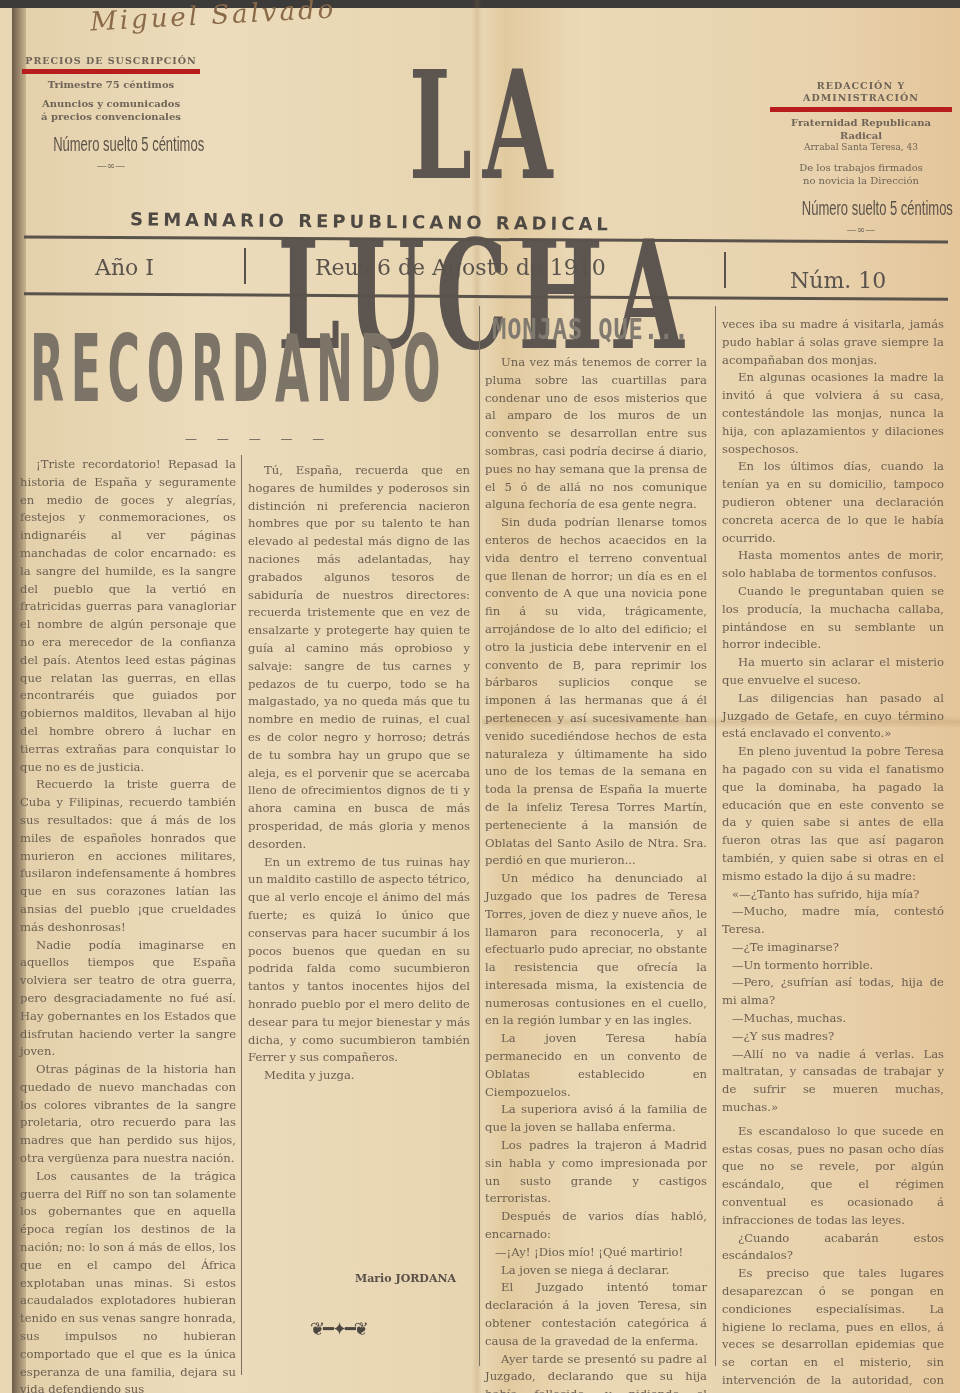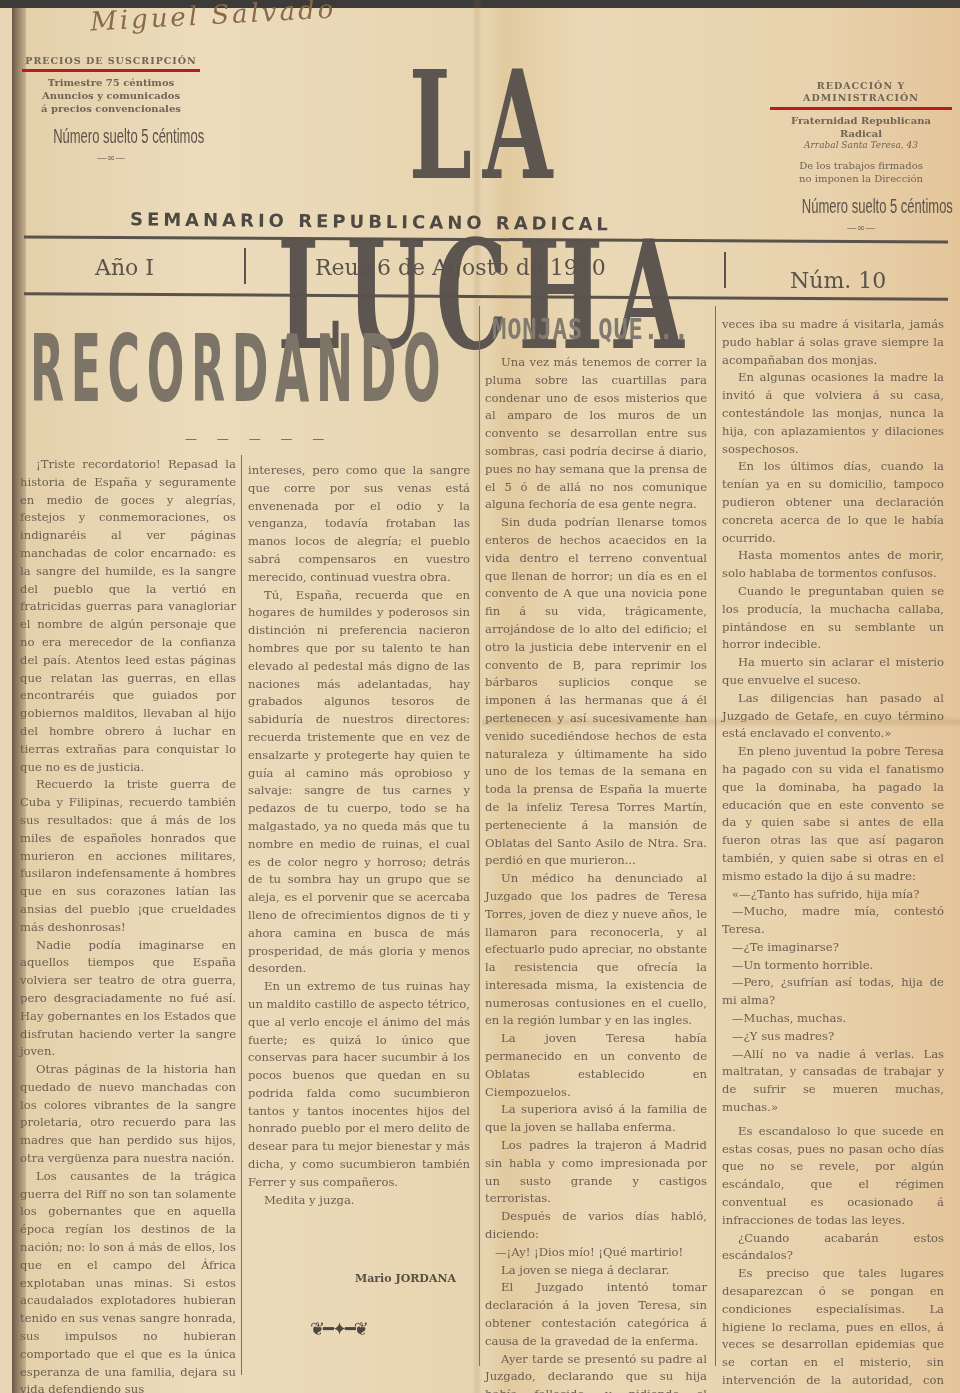--- a/index.html
+++ b/index.html
@@ -18,23 +18,23 @@
     background: linear-gradient(90deg, #6b5a48, #c9b48f);
   }
   .top-edge { position: absolute; left: 0; top: 0; width: 960px; height: 8px; background: #3d3a3a; }
   .signature {
     position: absolute; left: 90px; top: 0px; font-family: "DejaVu Serif", serif; font-style: italic;
     font-size: 26px; color: #8a6a48; letter-spacing: 3px; transform: rotate(-3deg);
   }
   .ear { position: absolute; font-size: 10px; color: #6f6457; line-height: 1.3; text-align: center; }
   .ear-left { left: 22px; top: 55px; width: 178px; }
   .ear-right { left: 770px; top: 80px; width: 182px; }
-  .ear .title { font-weight: bold; letter-spacing: 1px; font-size: 9.5px; border-bottom: 3px solid #b91c1c; padding-bottom: 2px; margin-bottom: 4px; }
+  .ear .title { font-weight: bold; letter-spacing: 1px; font-size: 9.5px; border-bottom: 5px solid #b91c1c; padding-bottom: 2px; margin-bottom: 4px; }
   .ear .line { font-size: 10px; font-weight: bold; }
-  .ear .italic { font-style: italic; font-weight: normal; font-size: 9px; }
+  .ear .italic { font-weight: normal; font-size: 9px; }
   .ear .suelto { font-family: "Liberation Sans Narrow", "Liberation Sans", sans-serif; font-size: 20px; transform: scaleX(0.65); display: block; margin-top: 8px; color: #5b5248; white-space: nowrap; }
   .ear .orn { font-size: 10px; margin-top: 2px; }
   .masthead {
     position: absolute; left: 228px; top: 40px; width: 520px; height: 170px;
     font-family: "DejaVu Serif", serif; font-weight: bold; font-size: 150px; color: #5d5550;
     text-align: center; line-height: 170px; letter-spacing: 18px;
     transform: scaleX(0.6); transform-origin: left top; width: 860px;
   }
   .subtitle {
     position: absolute; left: 130px; top: 212px; width: 700px;
@@ -78,34 +78,34 @@
 </div>
 <div class="top-edge"></div>
 <div class="fold"></div>
 <div class="hfold"></div>
 
 <div class="signature">Miguel Salvado</div>
 
 <div class="ear ear-left">
   <div class="title">PRECIOS DE SUSCRIPCIÓN</div>
   <div class="line">Trimestre 75 céntimos</div>
-  <div class="line" style="">Anuncios y comunicados</div>
+  <div class="line" style="margin-top:6px">Anuncios y comunicados</div>
   <div class="line">á precios convencionales</div>
   <span class="suelto">Número suelto 5 céntimos</span>
   <div class="orn">—∞—</div>
 </div>
 
 <div class="masthead">LA LUCHA</div>
 
 <div class="ear ear-right">
   <div class="title">REDACCIÓN Y ADMINISTRACIÓN</div>
   <div class="line">Fraternidad Republicana Radical</div>
   <div class="italic">Arrabal Santa Teresa, 43</div>
   <div class="line" style="margin-top:8px;font-weight:normal">De los trabajos firmados</div>
-  <div class="line" style="font-weight:normal">no imponen la Dirección</div>
+  <div class="line" style="font-weight:normal">no novicia la Dirección</div>
   <span class="suelto">Número suelto 5 céntimos</span>
   <div class="orn">—∞—</div>
 </div>
 
 <div class="subtitle">SEMANARIO REPUBLICANO RADICAL</div>
 
 <div class="rule" style="left:24px;top:238px;width:924px;transform:rotate(0.3deg);"></div>
 <div class="rule" style="left:24px;top:295px;width:924px;transform:rotate(0.35deg);"></div>
 <div class="vsep" style="left:244px;top:248px;height:36px;"></div>
 <div class="vsep" style="left:724px;top:252px;height:36px;"></div>
@@ -123,36 +123,35 @@
 
 <div class="col col1">
   <p>¡Triste recordatorio! Repasad la historia de España y seguramente en medio de goces y alegrías, festejos y conmemoraciones, os indignaréis al ver páginas manchadas de color encarnado: es la sangre del humilde, es la sangre del pueblo que la vertió en fratricidas guerras para vanagloriar el nombre de algún personaje que no era merecedor de la confianza del país. Atentos leed estas páginas que relatan las guerras, en ellas encontraréis que guiados por gobiernos malditos, llevaban al hijo del hombre obrero á luchar en tierras extrañas para conquistar lo que no es de justicia.</p>
   <p>Recuerdo la triste guerra de Cuba y Filipinas, recuerdo también sus resultados: que á más de los miles de españoles honrados que murieron en acciones militares, fusilaron indefensamente á hombres que en sus corazones latían las ansias del pueblo ¡que crueldades más deshonrosas!</p>
   <p>Nadie podía imaginarse en aquellos tiempos que España volviera ser teatro de otra guerra, pero desgraciadamente no fué así. Hay gobernantes en los Estados que disfrutan haciendo verter la sangre joven.</p>
   <p>Otras páginas de la historia han quedado de nuevo manchadas con los colores vibrantes de la sangre proletaria, otro recuerdo para las madres que han perdido sus hijos, otra vergüenza para nuestra nación.</p>
   <p>Los causantes de la trágica guerra del Riff no son tan solamente los gobernantes que en aquella época regían los destinos de la nación; no: lo son á más de ellos, los que en el campo del África explotaban unas minas. Si estos acaudalados explotadores hubieran tenido en sus venas sangre honrada, sus impulsos no hubieran comportado que el que es la única esperanza de una familia, dejara su vida defendiendo sus</p>
 </div>
 
 <div class="col col2">
-  <p class="noindent">intereses, pero como que la sangre que corre por sus venas está envenenada por el odio y la venganza, todavía frotaban las manos locos de alegría; el pueblo sabrá compensaros en vuestro merecido, continuad vuestra obra.</p>
   <p>Tú, España, recuerda que en hogares de humildes y poderosos sin distinción ni preferencia nacieron hombres que por su talento te han elevado al pedestal más digno de las naciones más adelantadas, hay grabados algunos tesoros de sabiduría de nuestros directores: recuerda tristemente que en vez de ensalzarte y protegerte hay quien te guía al camino más oprobioso y salvaje: sangre de tus carnes y pedazos de tu cuerpo, todo se ha malgastado, ya no queda más que tu nombre en medio de ruinas, el cual es de color negro y horroso; detrás de tu sombra hay un grupo que se aleja, es el porvenir que se acercaba lleno de ofrecimientos dignos de ti y ahora camina en busca de más prosperidad, de más gloria y menos desorden.</p>
   <p>En un extremo de tus ruinas hay un maldito castillo de aspecto tétrico, que al verlo encoje el ánimo del más fuerte; es quizá lo único que conservas para hacer sucumbir á los pocos buenos que quedan en su podrida falda como sucumbieron tantos y tantos inocentes hijos del honrado pueblo por el mero delito de desear para tu mejor bienestar y más dicha, y como sucumbieron también Ferrer y sus compañeros.</p>
   <p>Medita y juzga.</p>
 </div>
 <div class="signature-line">Mario JORDANA</div>
 <div class="ornament">❦━✦━❦</div>
 
 <div class="col col3">
   <p>Una vez más tenemos de correr la pluma sobre las cuartillas para condenar uno de esos misterios que al amparo de los muros de un convento se desarrollan entre sus sombras, casi podría decirse á diario, pues no hay semana que la prensa de el 5 ó de allá no nos comunique alguna fechoría de esa gente negra.</p>
   <p>Sin duda podrían llenarse tomos enteros de hechos acaecidos en la vida dentro el terreno conventual que llenan de horror; un día es en el convento de A que una novicia pone fin á su vida, trágicamente, arrojándose de lo alto del edificio; el otro la justicia debe intervenir en el convento de B, para reprimir los bárbaros suplicios conque se imponen á las hermanas que á él pertenecen y así sucesivamente han venido sucediéndose hechos de esta naturaleza y últimamente ha sido uno de los temas de la semana en toda la prensa de España la muerte de la infeliz Teresa Torres Martín, perteneciente á la mansión de Oblatas del Santo Asilo de Ntra. Sra. perdió en que murieron...</p>
   <p>Un médico ha denunciado al Juzgado que los padres de Teresa Torres, joven de diez y nueve años, le llamaron para reconocerla, y al efectuarlo pudo apreciar, no obstante la resistencia que ofrecía la interesada misma, la existencia de numerosas contusiones en el cuello, en la región lumbar y en las ingles.</p>
   <p>La joven Teresa había permanecido en un convento de Oblatas establecido en Ciempozuelos.</p>
   <p>La superiora avisó á la familia de que la joven se hallaba enferma.</p>
   <p>Los padres la trajeron á Madrid sin habla y como impresionada por un susto grande y castigos terroristas.</p>
-  <p>Después de varios días habló, diciendo:</p>
+  <p>Después de varios días habló, encarnado:</p>
   <p class="dialog">—¡Ay! ¡Dios mío! ¡Qué martirio!</p>
   <p>La joven se niega á declarar.</p>
   <p>El Juzgado intentó tomar declaración á la joven Teresa, sin obtener contestación categórica á causa de la gravedad de la enferma.</p>
   <p>Ayer tarde se presentó su padre al Juzgado, declarando que su hija había fallecido, y pidiendo el oportuno permiso para enterrarla.</p>
 
 </div>
 
 <div class="col col4">
   <p class="noindent">veces iba su madre á visitarla, jamás pudo hablar á solas grave siempre la acompañaban dos monjas.</p>
   <p>En algunas ocasiones la madre la invitó á que volviera á su casa, contestándole las monjas, nunca la hija, con aplazamientos y dilaciones sospechosos.</p>

